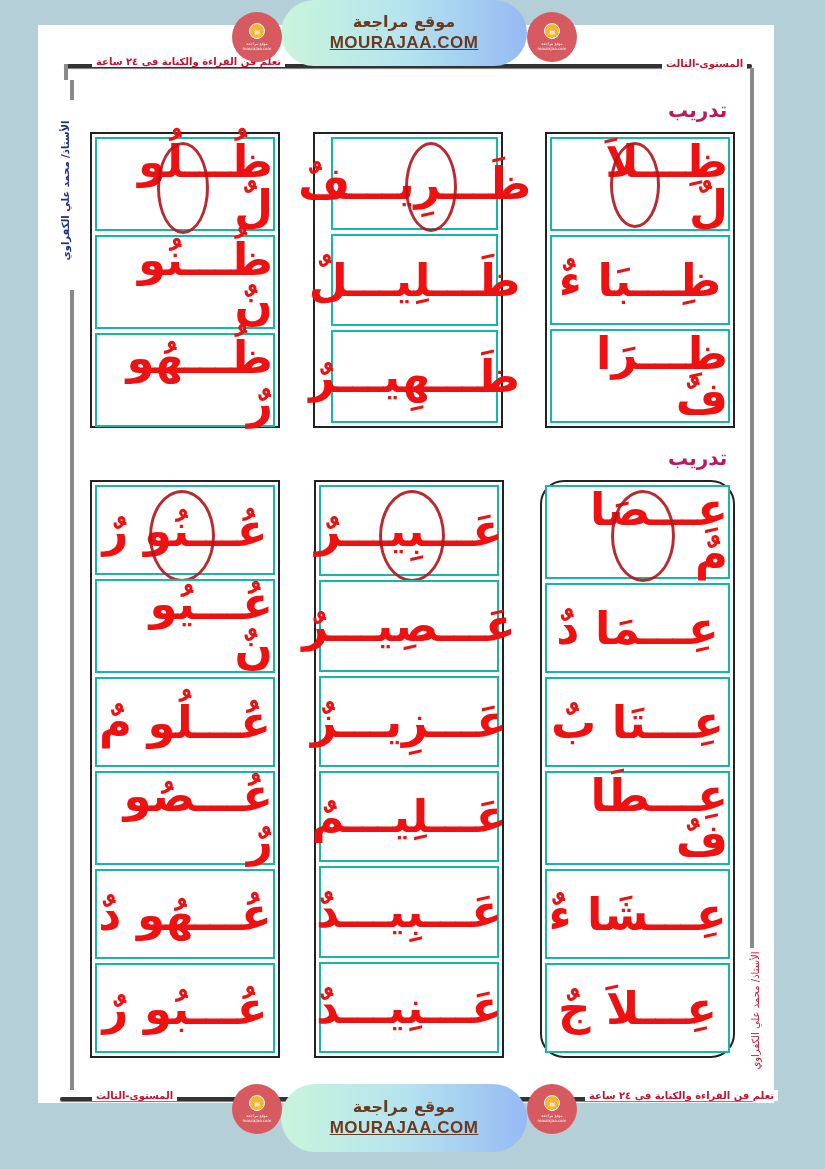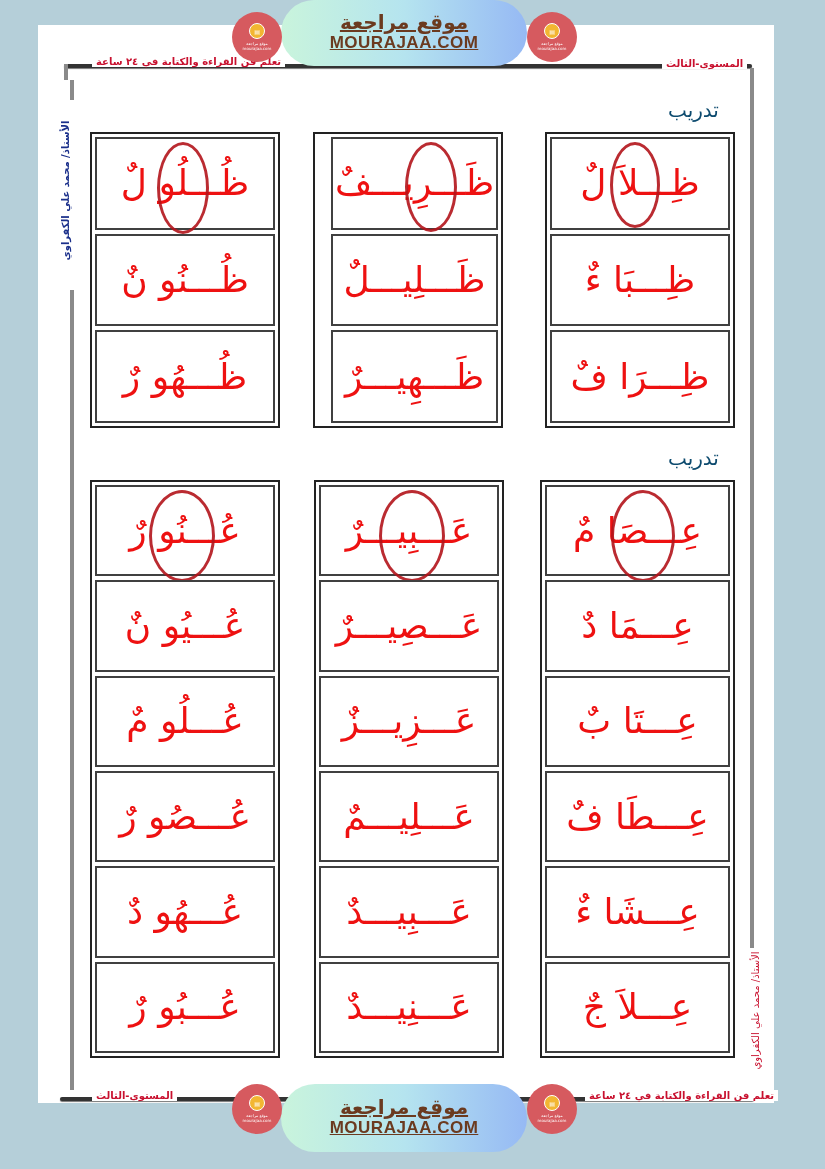--- a/index.html
+++ b/index.html
@@ -25,45 +25,45 @@
   .side-left { color: #1a2f8a; transform: rotate(-90deg); transform-origin: center; }
   .side-right { color: #c8102e; transform: rotate(-90deg); transform-origin: center; font-weight: normal; }
 
   
   .banner {
     position: absolute; width: 246px; height: 68px; border-radius: 34px;
     background: linear-gradient(90deg, #c9f4dc 0%, #b5e4ef 50%, #96b9f4 100%);
     display: flex; flex-direction: column; align-items: center; justify-content: center;
     color: #6b3a1f; font-weight: bold;
   }
-  .banner .ar { font-size: 20px; text-decoration: underline; direction: rtl; line-height: 20px; }
+  .banner .ar { font-size: 16px; direction: rtl; line-height: 20px; }
   .banner .en { font-size: 17px; text-decoration: underline; letter-spacing: 0.5px; line-height: 22px; font-family: Liberation Sans, sans-serif; }
   .logo-circle {
     position: absolute; width: 50px; height: 50px; border-radius: 50%;
     background: #d65a5f; display: flex; flex-direction: column; align-items: center; justify-content: center;
   }
   .logo-circle .book {
     width: 14px; height: 14px; border-radius: 50%; background: #f2b632; border: 1px solid #fff;
     font-size: 6px; color: #fff; display: flex; align-items: center; justify-content: center;
   }
   .logo-circle .tiny { font-size: 4px; color: #fff; margin-top: 2px; line-height: 5px; text-align: center; }
 
   .section-title {
-    position: absolute; font-size: 20px; font-weight: normal; color: #0c4a6e; direction: rtl;
+    position: absolute; font-size: 20px; font-weight: bold; color: #be185d; direction: rtl;
   }
 
   
   .col {
     position: absolute; border: 2px solid #222; background: #fff; padding: 3px;
     box-sizing: border-box; display: flex; flex-direction: column; gap: 4px;
   }
   .cell {
-    flex: 1; border: 2px solid #404040; background: #fff; position: relative;
+    flex: 1; border: 2px solid #14b8a6; background: #fff; position: relative;
     display: flex; align-items: center; justify-content: center;
-    color: #ee1111; font-size: 36px; font-weight: normal; direction: rtl;
+    color: #ee1111; font-size: 45px; font-weight: bold; direction: rtl;
     font-family: "DejaVu Sans", sans-serif; letter-spacing: 6px;
   }
   .cell .word { line-height: 1; }
   .ring {
     position: absolute; border: 3px solid #b3141b; border-radius: 50%;
     opacity: 0.9; pointer-events: none;
   }
 </style>
 </head>
 <body>
@@ -147,21 +147,21 @@
   <div class="cell">
       <span class="word">ظُـــنُو نٌ</span>
     </div>
   <div class="cell">
       <span class="word">ظُـــهُو رٌ</span>
     </div>
 </div>
 
 <div class="section-title" style="left:668px; top:446px;">تدريب</div>
 
-<div class="col" style="left:540px; top:480px; width:195px; height:578px;">
+<div class="col" style="left:540px; top:480px; width:195px; height:578px;border-radius:24px;">
   <div class="cell">
       <span class="word">عِـــصَا مٌ</span>
     <div class="ring" style="left:64px; top:3px; width:58px; height:86px;"></div>
     </div>
   <div class="cell">
       <span class="word">عِـــمَا دٌ</span>
     </div>
   <div class="cell">
       <span class="word">عِـــتَا بٌ</span>
     </div>

